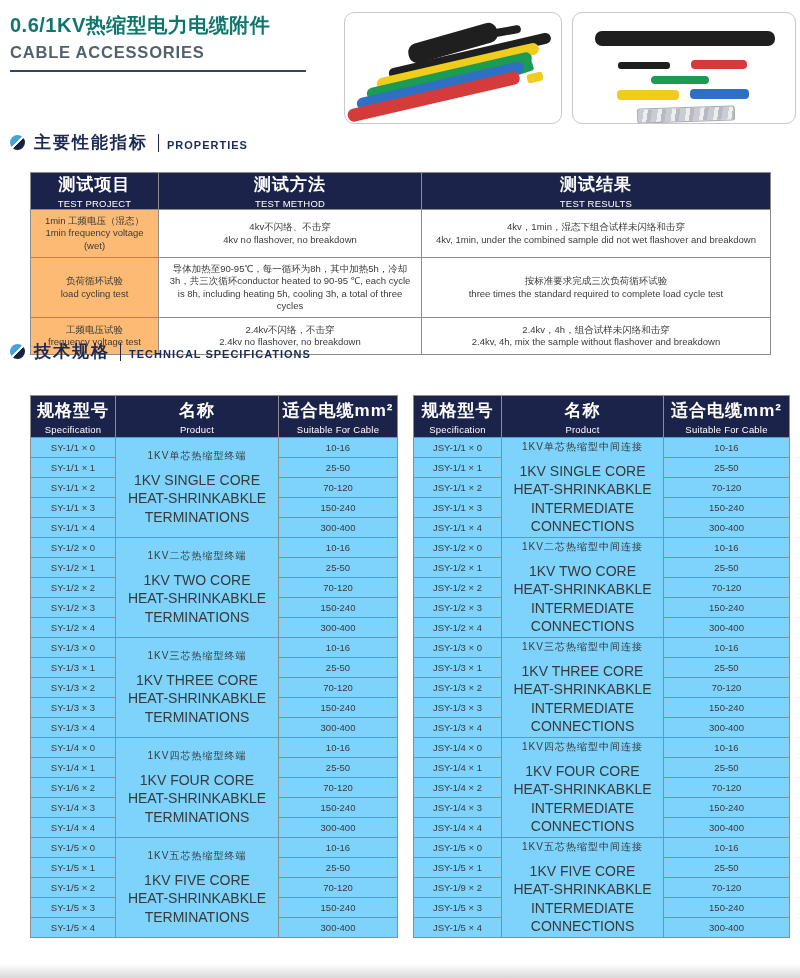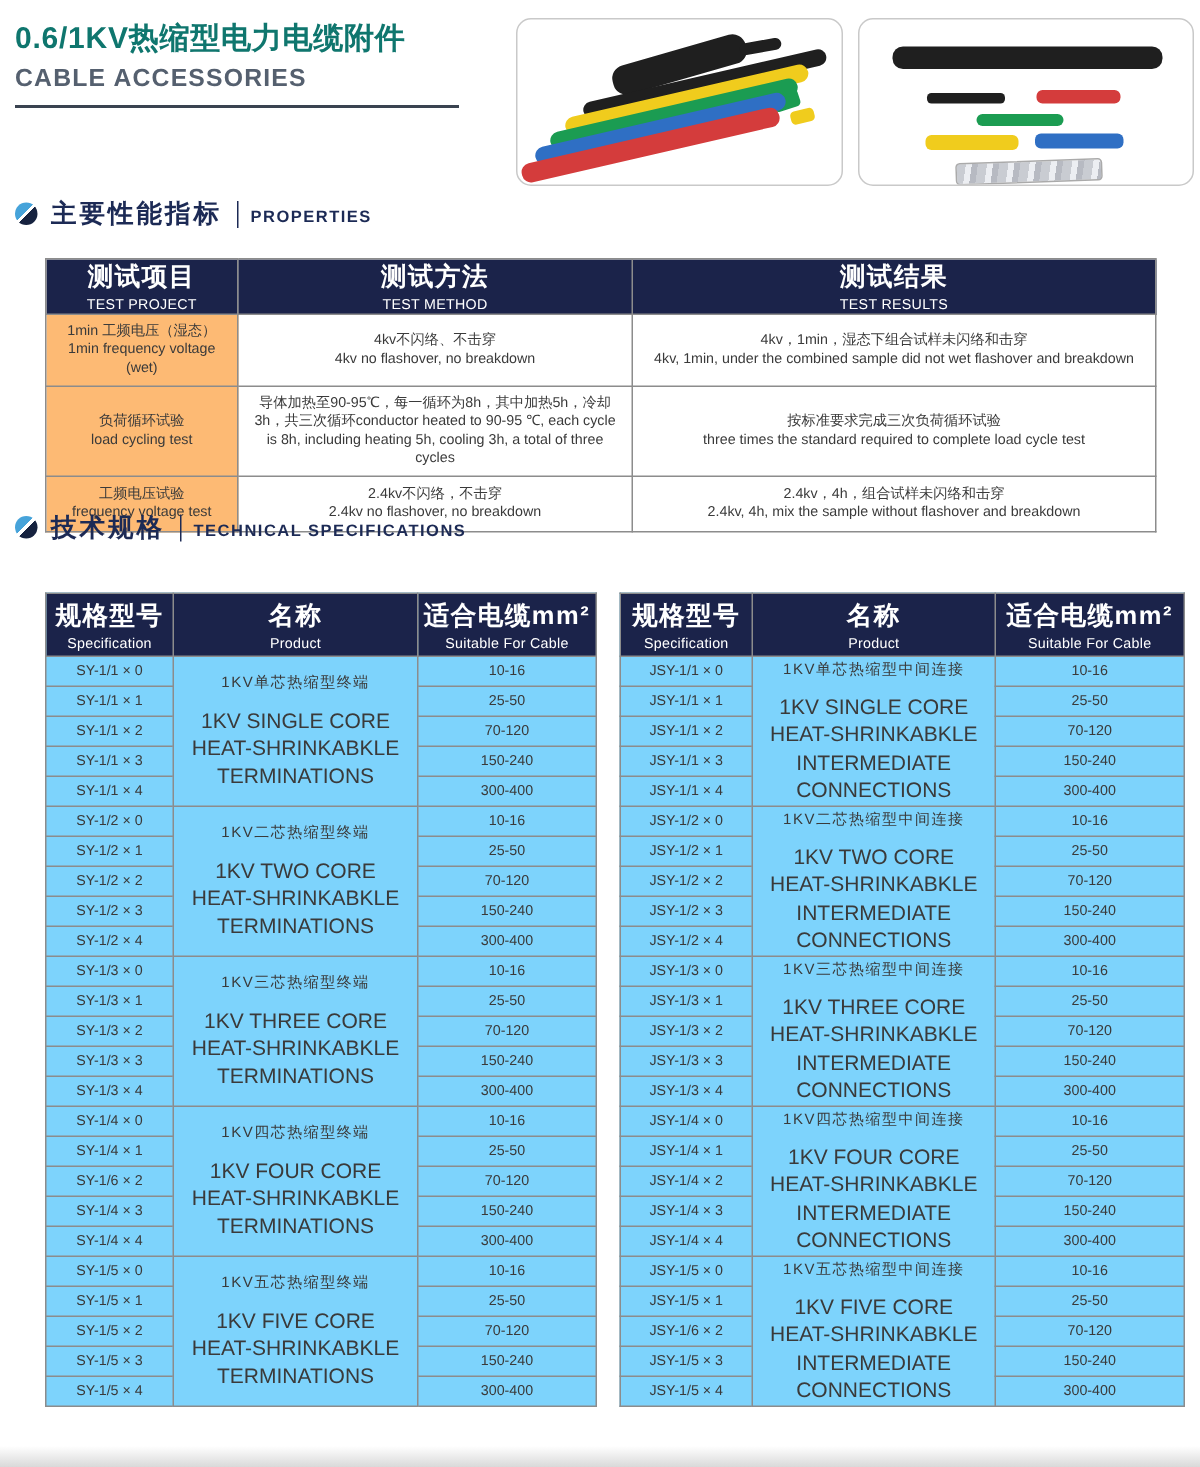--- a/index.html
+++ b/index.html
@@ -469,21 +469,21 @@
             <div class="p-en">HEAT-SHRINKABKLE</div>
             <div class="p-en">INTERMEDIATE CONNECTIONS</div>
           </td>
           <td class="c-cable">10-16</td>
         </tr>
         <tr>
           <td class="c-spec">JSY-1/5 × 1</td>
           <td class="c-cable">25-50</td>
         </tr>
         <tr>
-          <td class="c-spec">JSY-1/6 × 2</td>
+          <td class="c-spec">JSY-1/9 × 2</td>
           <td class="c-cable">70-120</td>
         </tr>
         <tr>
           <td class="c-spec">JSY-1/5 × 3</td>
           <td class="c-cable">150-240</td>
         </tr>
         <tr>
           <td class="c-spec">JSY-1/5 × 4</td>
           <td class="c-cable">300-400</td>
         </tr>

